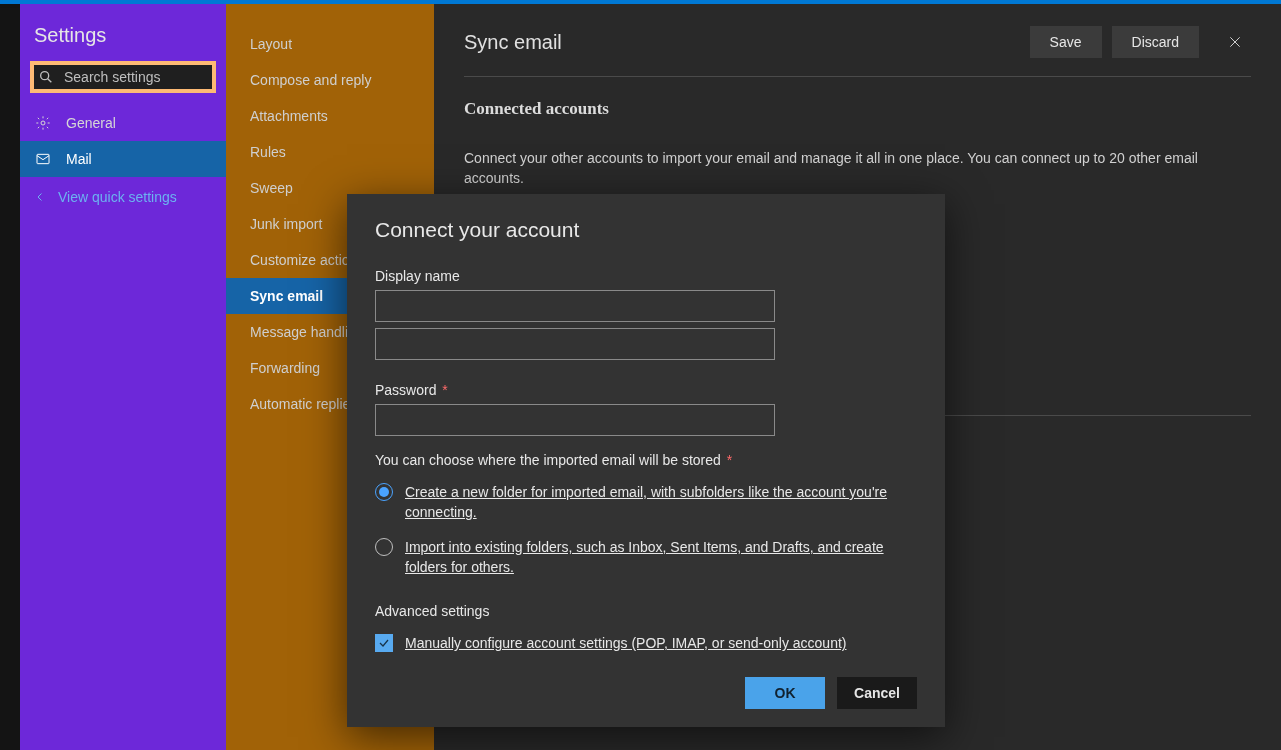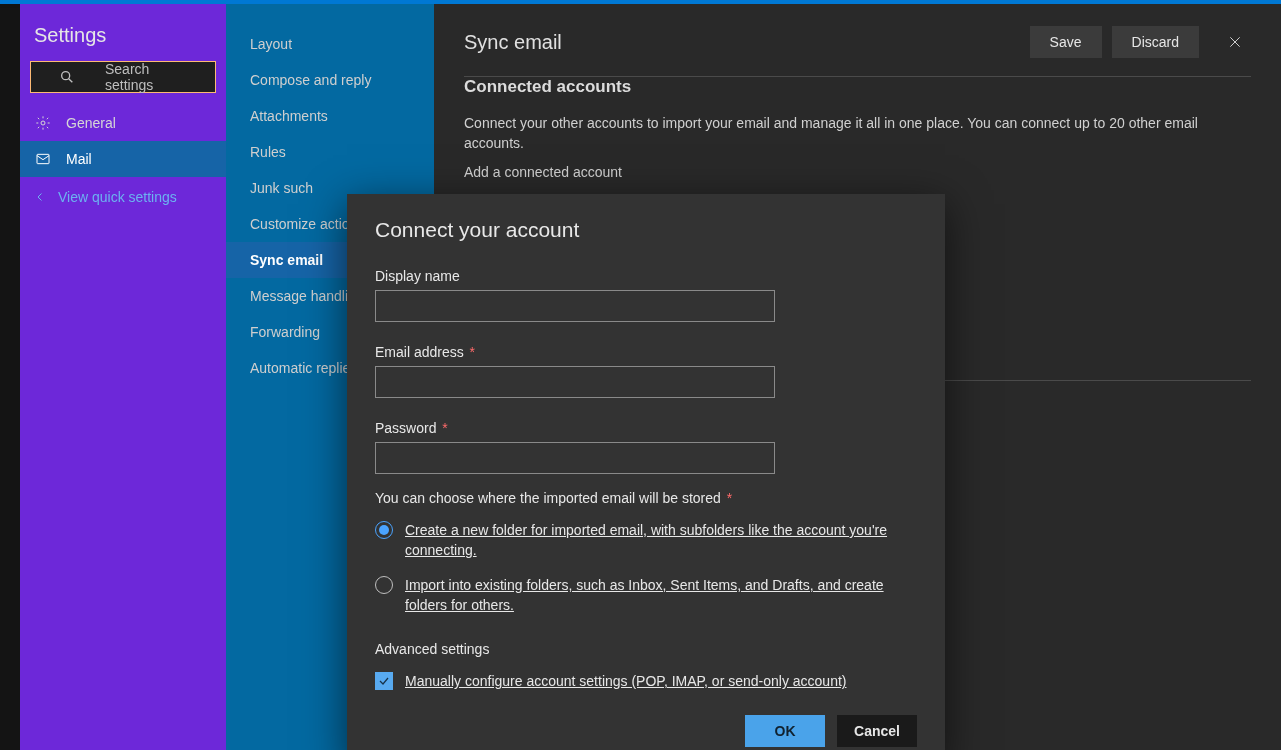--- a/index.html
+++ b/index.html
@@ -41,27 +41,26 @@
     padding-top: 20px;
   }
   .settings-title {
     font-size: 20px;
     font-weight: 400;
     color: #e6e6e6;
     padding: 0 14px 14px 14px;
   }
   .search-box {
     margin: 0 10px 12px 10px;
-    border: 1px solid #fdba74;
+    border: 4px solid #fdba74;
     background: #1f1f1f;
     display: flex;
     align-items: center;
     height: 32px;
-    padding: 0 28px;
-    gap: 20px;
+    padding: 0 4px;
   }
   .search-box svg { width: 16px; height: 16px; fill: none; stroke: #bfbfbf; stroke-width: 2; flex-shrink:0; }
   .search-box span { margin-left: 10px; color: #bfbfbf; font-size: 14px; }
 
   .nav-item {
     display: flex;
     align-items: center;
     height: 36px;
     padding: 0 14px;
     color: #d6d6d6;
@@ -79,21 +78,21 @@
     display:flex; align-items:center;
     height: 40px;
     padding: 0 14px;
     color: #6cb2f0;
   }
   .quick-link svg { width:12px; height:12px; stroke:#6cb2f0; fill:none; stroke-width:2; margin-right:12px; }
 
   
   .sub-col {
     width: 208px;
-    background: #0369a1;
+    background: #a16207;
     padding-top: 22px;
   }
   .sub-item {
     height: 36px;
     display:flex; align-items:center;
     padding: 0 24px;
     color: #cfcfcf;
     cursor:pointer;
     white-space: nowrap;
     overflow: hidden;
@@ -138,23 +137,25 @@
     margin-left: 20px;
     display:flex; align-items:center; justify-content:center;
     cursor:pointer;
   }
   .close-x svg { width:14px; height:14px; stroke:#e6e6e6; stroke-width:1.5; }
 
   .section-title {
     font-size: 17px;
     font-weight: 600;
     color: #dcdcdc;
+    margin-top: 22px;
+    font-family: Liberation Serif, serif;
   }
   .section-desc {
-    margin-top: 16px;
+    margin-top: 29px;
     line-height: 1.45;
     color: #d0d0d0;
     max-width: 740px;
   }
   .section-link {
     margin-top: 10px;
     color: #d0d0d0;
   }
 
   .hr { border-top:1px solid #4a4a4a; margin-top: 200px; }
@@ -289,21 +290,22 @@
         </svg>
       <span>View quick settings</span>
     </div>
   </div>
 
   <div class="sub-col">
     <div class="sub-item">Layout</div>
     <div class="sub-item">Compose and reply</div>
     <div class="sub-item">Attachments</div>
     <div class="sub-item">Rules</div>
-    <div class="sub-item">Junk such</div>
+    <div class="sub-item">Sweep</div>
+    <div class="sub-item">Junk import</div>
     <div class="sub-item">Customize actions</div>
     <div class="sub-item active">Sync email</div>
     <div class="sub-item">Message handling</div>
     <div class="sub-item">Forwarding</div>
     <div class="sub-item">Automatic replies</div>
   </div>
 
   <div class="main-col">
     <div class="main-header">
       <h1>Sync email</h1>
@@ -324,23 +326,20 @@
     <div class="hr"></div>
   </div>
 </div>
 
 <div class="dialog">
   <h2>Connect your account</h2>
 
   <label class="field-label first">Display name</label>
   <input class="text-input" type="text" value="" style="">
 
-  <label class="field-label">
-    <span>Email address</span><span class="req"> *</span>
-  </label>
   <input class="text-input" type="text" value="" style="">
 
   <label class="field-label">
     <span>Password</span><span class="req"> *</span>
   </label>
   <input class="text-input" type="password" value="" style="">
 
   <div class="helper">
     <span>You can choose where the imported email will be stored</span><span class="req"> *</span>
   </div>

